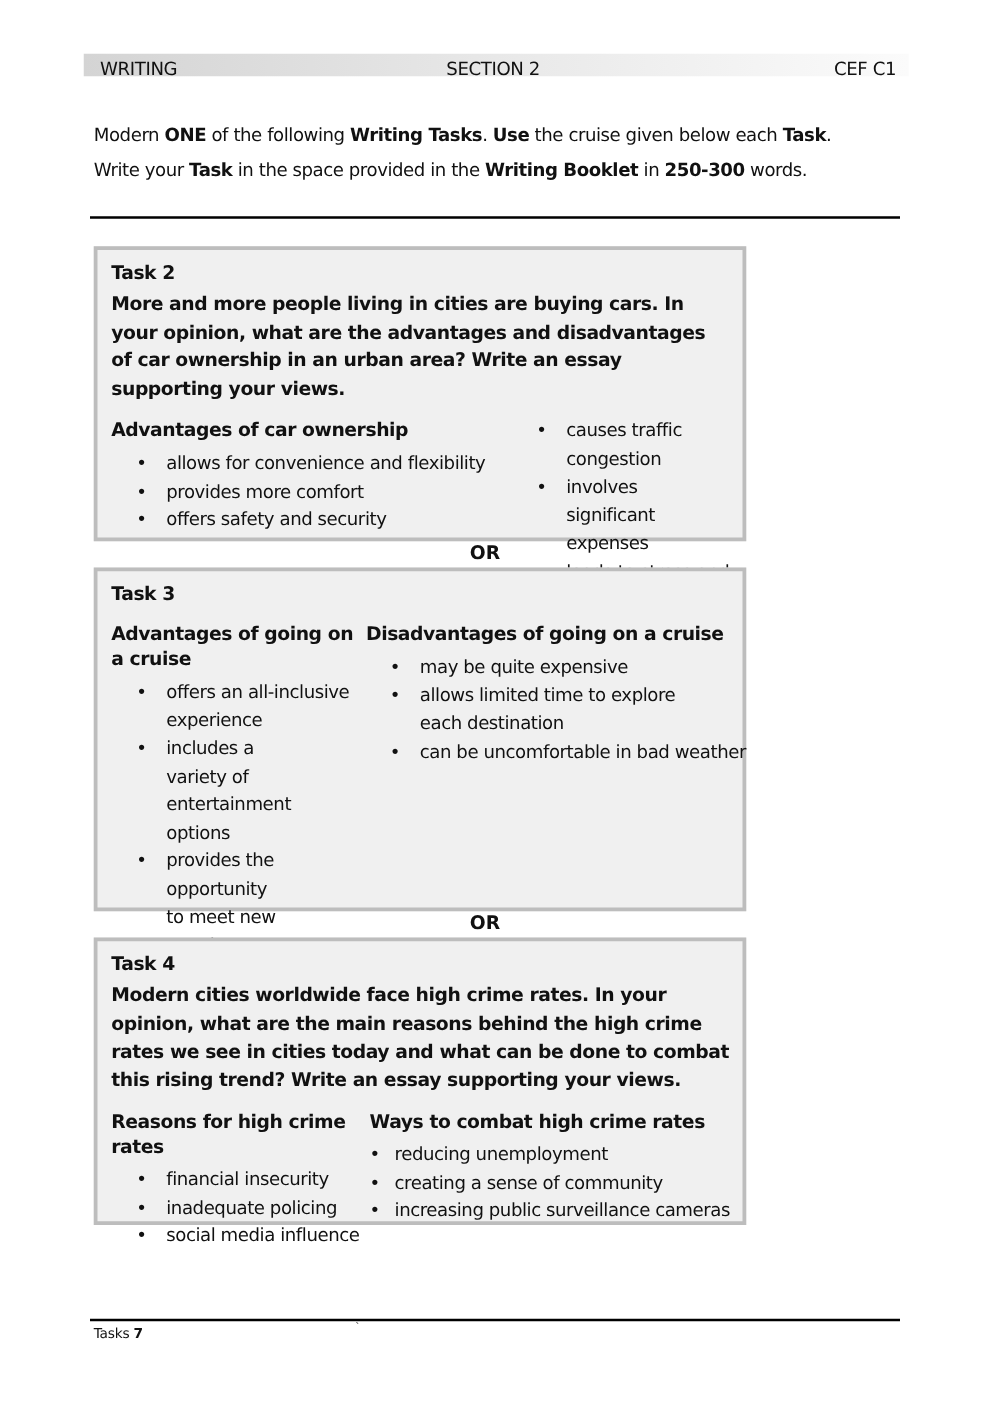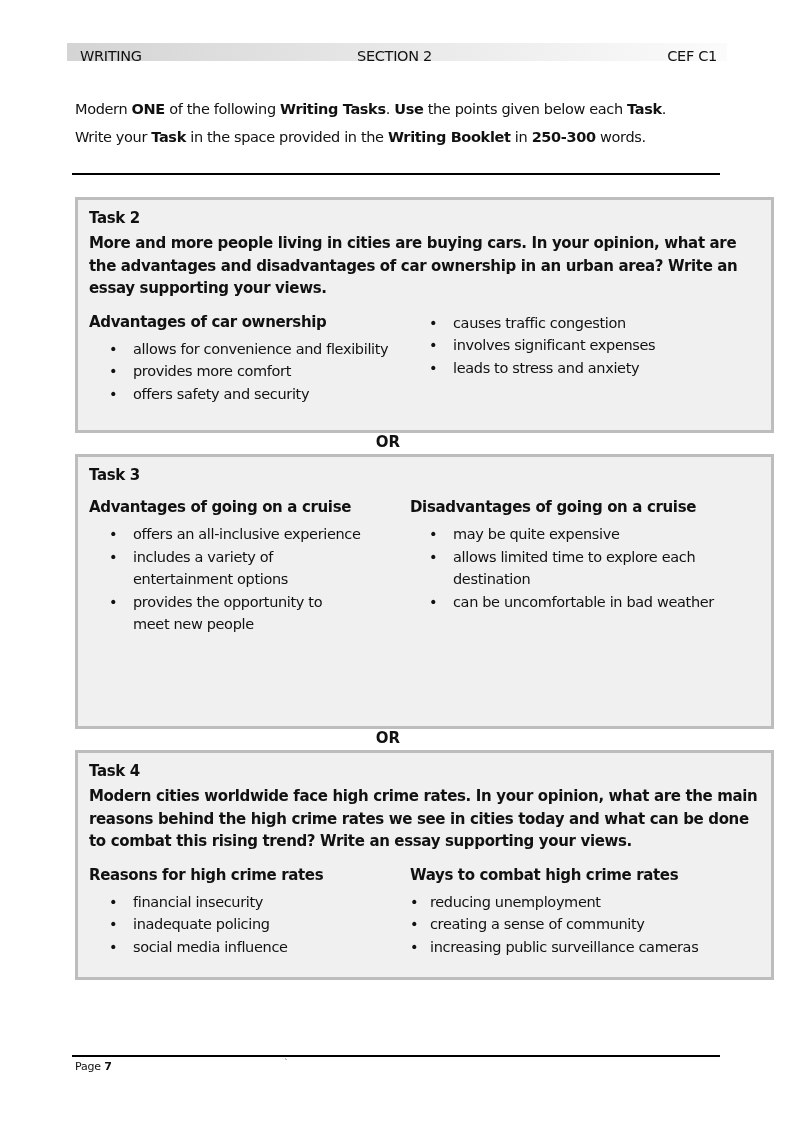--- a/index.html
+++ b/index.html
@@ -50,21 +50,21 @@
       left: 72px;
       top: 173px;
       width: 648px;
       height: 2px;
       background: #000;
     }
 
     .task-box {
       position: absolute;
       left: 75px;
-      width: 699px;
+      width: 522px;
       border: 3px solid #bdbdbd;
       background: #f0f0f0;
       box-sizing: border-box;
       padding: 8px 10px 0 11px;
       letter-spacing: -0.35px;
     }
     .task-title {
       font-weight: bold;
       font-size: 15px;
       line-height: 20px;
@@ -148,21 +148,21 @@
 <body>
 
 <div class="page-header">
   <span class="hdr-left">WRITING</span>
   <span class="hdr-center">SECTION 2</span>
   <span class="hdr-right">CEF C1</span>
 </div>
 
 <div class="instructions">
   <p>
-    <span>Modern </span><b>ONE</b><span> of the following </span><b>Writing Tasks</b><span>. </span><b>Use</b><span> the points given below each </span><b>Task</b><span>.</span>
+    <span>Modern </span><b>ONE</b><span> of the following </span><b>Writing Tasks</b><span>. </span><b>Use</b><span> the cruise given below each </span><b>Task</b><span>.</span>
   </p>
   <p class="second">
     <span>Write your </span><b>Task</b><span> in the space provided in the </span><b>Writing Booklet</b><span> in </span><b>250-300</b><span> words.</span>
   </p>
 </div>
 <div class="rule-top"></div>
 
 <div class="task-box" style="top:197px; height:236px;">
   <p class="task-title">Task 2</p>
   <p class="task-prompt">More and more people living in cities are buying cars. In your opinion, what are the advantages and disadvantages of car ownership in an urban area? Write an essay supporting your views.</p>
@@ -229,15 +229,15 @@
         <li><span class="bullet">•</span><span>reducing unemployment</span></li>
         <li><span class="bullet">•</span><span>creating a sense of community</span></li>
         <li style="white-space:nowrap;"><span class="bullet">•</span><span>increasing public surveillance cameras</span></li>
       </ul>
     </div>
   </div>
 </div>
 
 <div class="rule-bottom"></div>
 <div class="footer">
-  <span>Page </span><b>7</b>
+  <span>Tasks </span><b>7</b>
 </div>
 <div class="stray-mark">`</div>
 
 </body></html>

